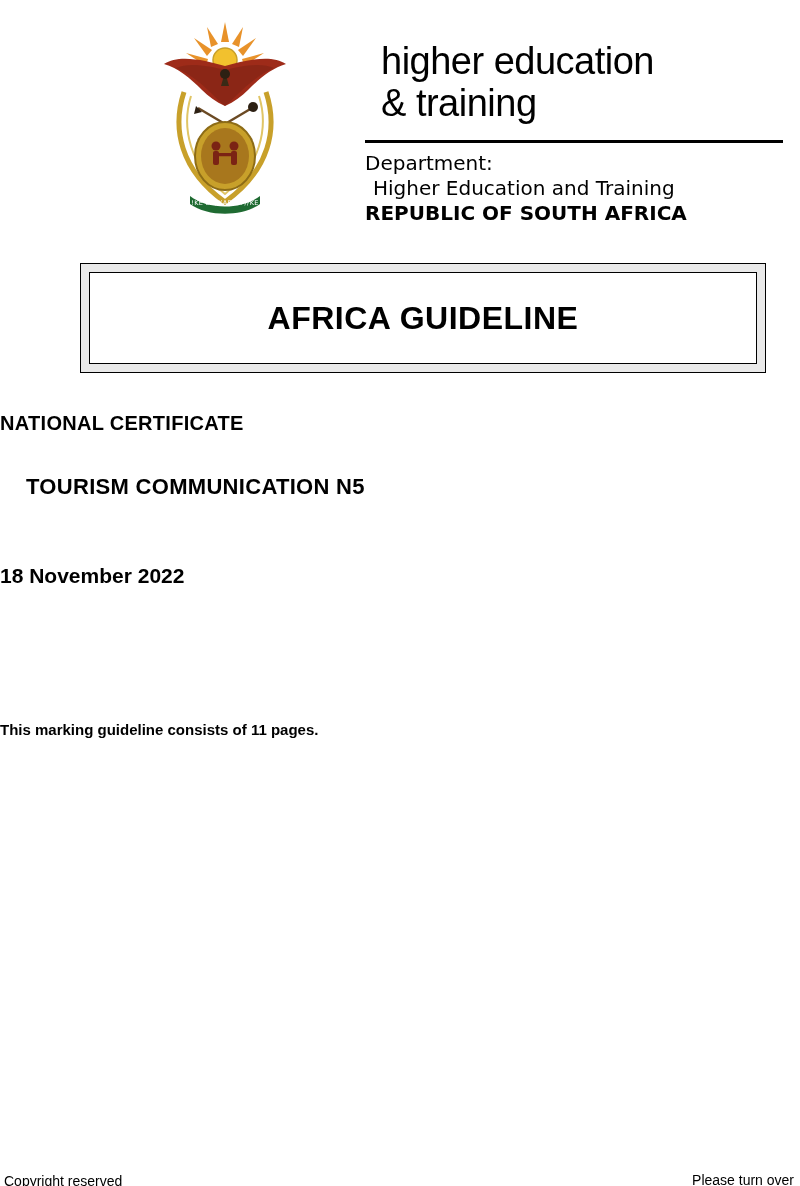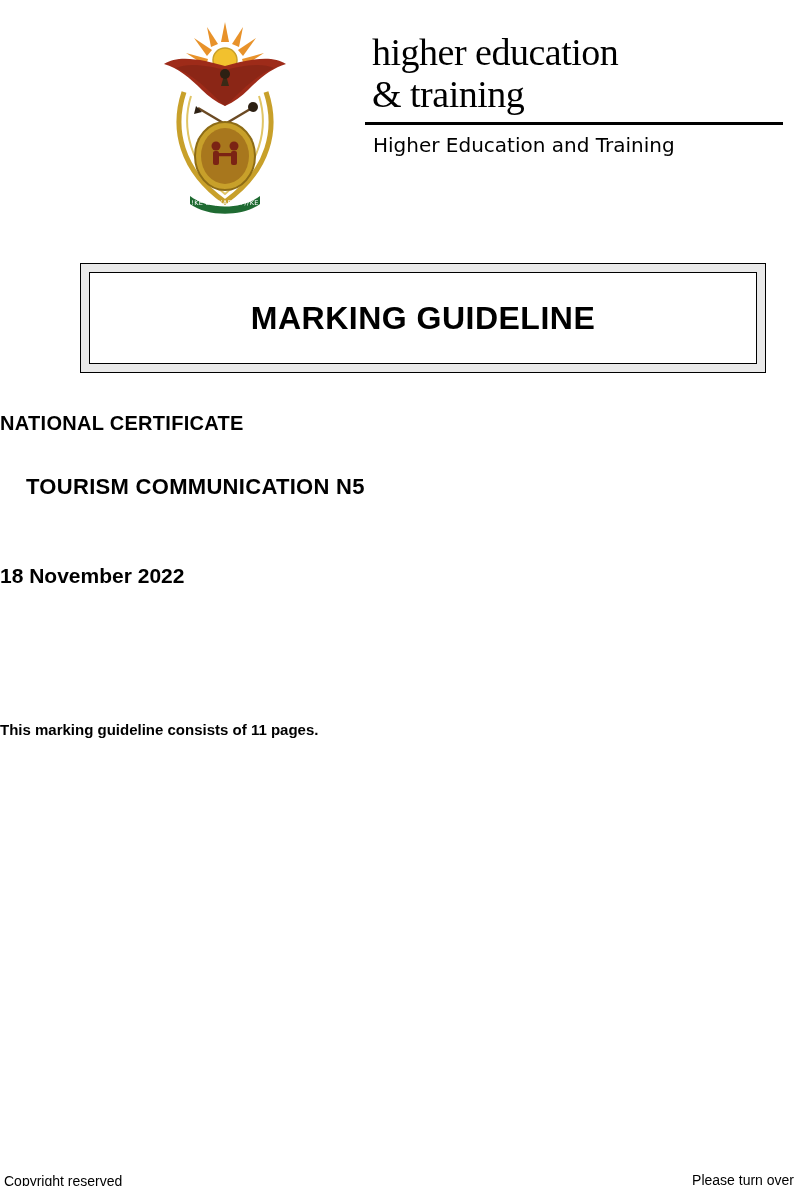--- a/index.html
+++ b/index.html
@@ -31,27 +31,27 @@
     width: 150px;
     height: 200px;
   }
   .dept-text {
     position: absolute;
     left: 215px;
     top: 0;
     width: 420px;
   }
   .dept-title {
-    font-family: Liberation Serif, serif;
+    font-family: Liberation Sans, sans-serif;
     font-size: 38px;
     line-height: 42px;
     font-weight: 400;
     letter-spacing: -0.5px;
     color: #000;
-    margin: 7px;
+    margin: 16px;
     padding-top: 10px;
   }
   .dept-rule {
     height: 3px;
     background: #000;
     margin: 6px 0 8px 0;
     width: 418px;
   }
   .dept-sub1 {
     font-family: "DejaVu Sans", sans-serif;
@@ -204,28 +204,30 @@
       <text x="75" y="185" font-family="DejaVu Sans, sans-serif" font-size="6.5" fill="#ffffff" text-anchor="middle" letter-spacing="0.4">!KE E: /XARRA //KE</text>
     </svg>
   </div>
 
   <div class="dept-text">
     <div class="dept-title">
       <div>higher education</div>
       <div>&amp; training</div>
     </div>
     <div class="dept-rule"></div>
+    <div class="dept-sub1">Department:</div>
     <div class="dept-sub2">Higher Education and Training</div>
+    <div class="dept-sub3">REPUBLIC OF SOUTH AFRICA</div>
   </div>
 </div>
 
 <div class="title-box-outer">
   <div class="title-box-bevel">
     <div class="title-box-inner">
-      <div class="doc-title">MARKING GUIDELINE</div>
+      <div class="doc-title">AFRICA GUIDELINE</div>
     </div>
   </div>
 </div>
 
 <div class="centered line-cert">NATIONAL CERTIFICATE</div>
 <div class="centered line-subject">TOURISM COMMUNICATION N5</div>
 <div class="centered line-date">18 November 2022</div>
 <div class="centered line-pages">This marking guideline consists of 11 pages.</div>
 
 <div class="footer-left">Copyright reserved</div>

